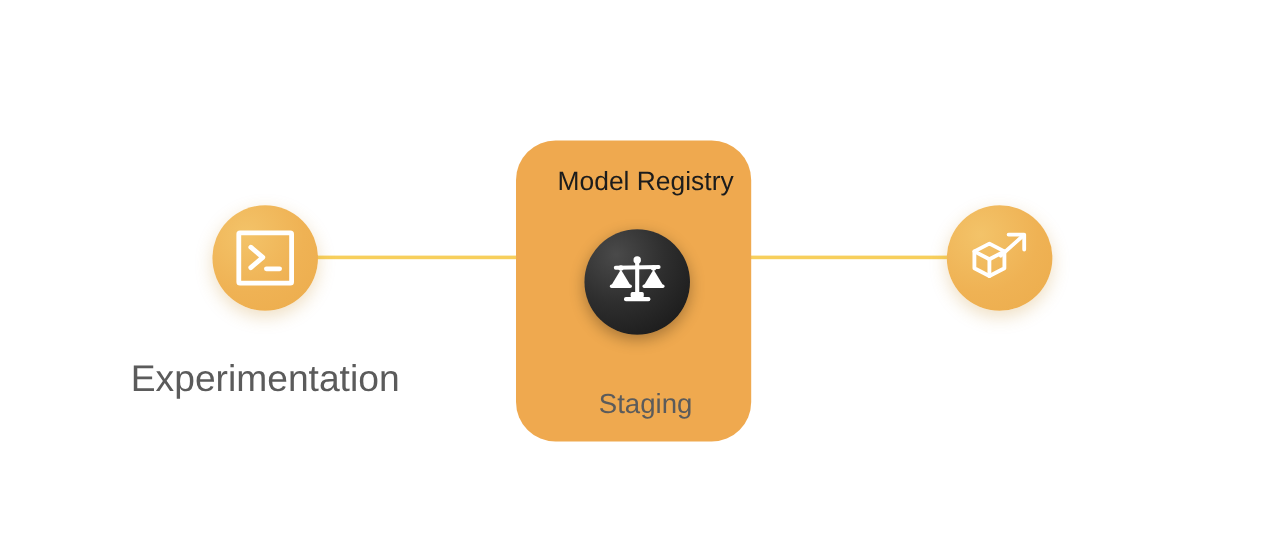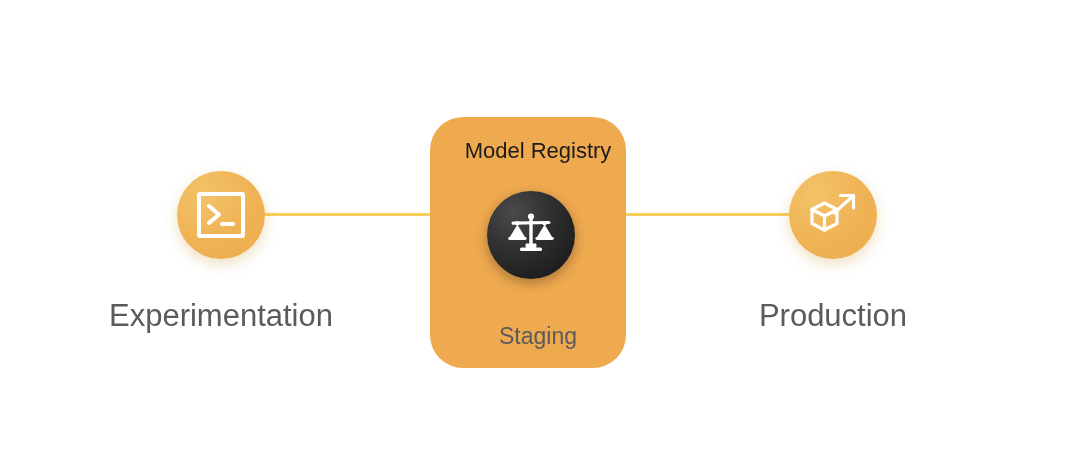--- a/index.html
+++ b/index.html
@@ -183,16 +183,15 @@
             <path d="M6 21.5 L18.5 15 L31 21.5 L31 35.5 L18.5 42 L6 35.5 Z"></path>
             <path d="M6 21.5 L18.5 28 L31 21.5"></path>
             <path d="M18.5 28 L18.5 42"></path>
 
             <line x1="28" y1="25" x2="46.5" y2="8.5"></line>
             <polyline points="34.5,7.5 47.5,7.5 47.5,20"></polyline>
           </g>
         </svg>
       </span>
     </div>
-    <div class="node-caption">Production</div>
   </div>
 
 </div>
 
 </body></html>

